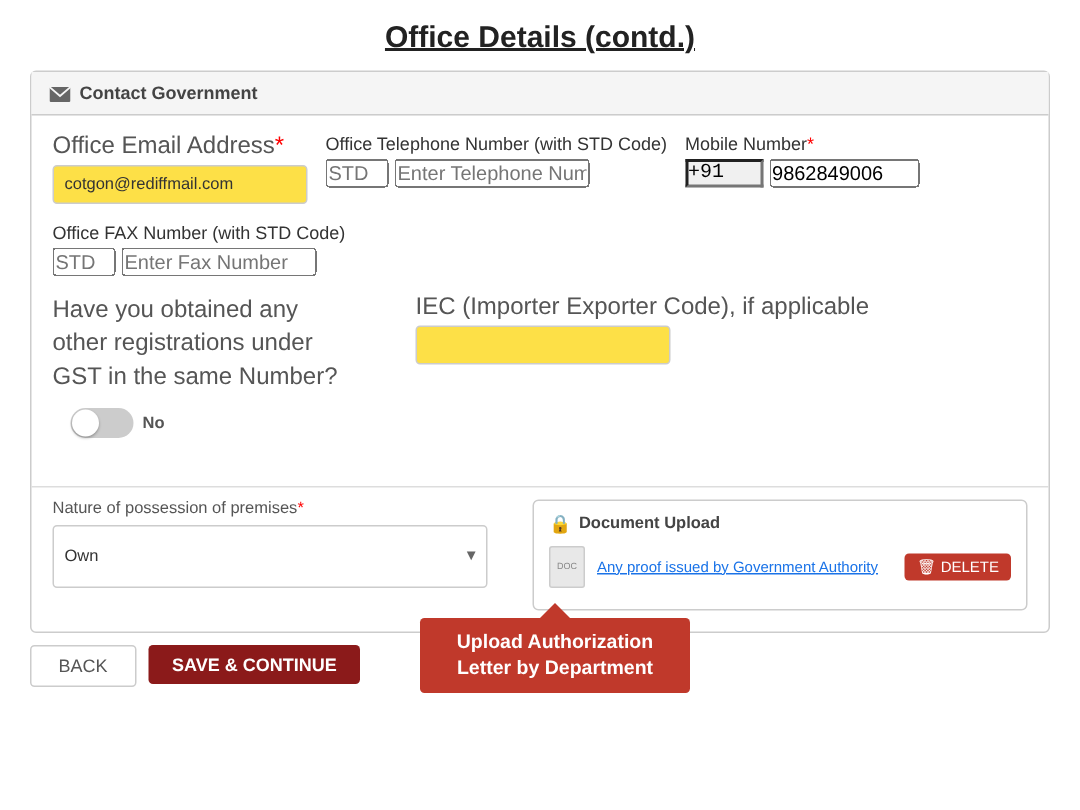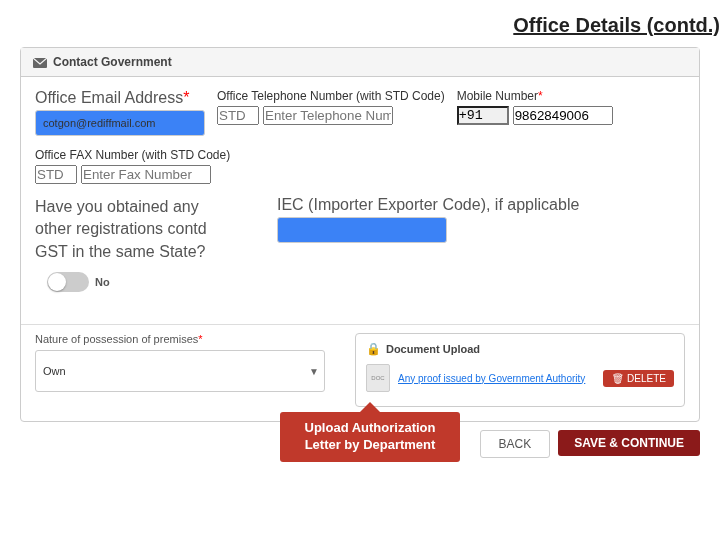--- a/index.html
+++ b/index.html
@@ -6,21 +6,21 @@
     body {
       font-family: Arial, sans-serif;
       background: #fff;
       width: 720px;
       height: 540px;
       overflow: hidden;
       font-size: 12px;
       color: #333;
     }
     .page-title {
-      text-align: right;
+      text-align: center;
       font-size: 20px;
       font-weight: bold;
       text-decoration: underline;
       padding: 14px 0 10px 0;
       color: #222;
     }
     .main-card {
       margin: 0 20px;
       border: 1px solid #ccc;
       border-radius: 4px;
@@ -57,21 +57,21 @@
     }
     .required {
       color: red;
     }
     .form-group input[type="text"] {
       border: 1px solid #ccc;
       border-radius: 3px;
       padding: 4px 7px;
       font-size: 11px;
       color: #333;
-      background: #3b82f6;
+      background: #fde047;
       height: 26px;
     }
     .form-group input[type="text"]:read-only {
       background: #f9f9f9;
     }
     .email-field { width: 170px; }
     .tel-prefix { width: 42px; }
     .tel-number { width: 130px; }
     .mobile-prefix-field { width: 38px; background: #f0f0f0 !important; }
     .mobile-number-field { width: 100px; }
@@ -217,21 +217,21 @@
       font-size: 10px;
       border-radius: 3px;
       cursor: pointer;
       display: flex;
       align-items: center;
       gap: 3px;
     }
 
     .footer-area {
       display: flex;
-      justify-content: flex-end;
+      justify-content: flex-start;
       align-items: flex-start;
       padding: 8px 20px;
       gap: 8px;
       position: relative;
     }
 
     .upload-arrow-box {
       position: absolute;
       left: 280px;
       top: -10px;
@@ -325,21 +325,21 @@
         <label>Office FAX Number (with STD Code)</label>
         <div class="phone-inputs">
           <input type="text" class="fax-prefix" placeholder="STD" style="">
           <input type="text" class="fax-number" placeholder="Enter Fax Number" style="">
         </div>
       </div>
     </div>
 
     <div class="form-row" style="align-items:flex-start;">
       <div class="form-group" style="width:200px;">
-        <label style="white-space:normal;line-height:1.4;">Have you obtained any other registrations contd GST in the same State?</label>
+        <label style="white-space:normal;line-height:1.4;">Have you obtained any other registrations under GST in the same Number?</label>
         <div class="toggle-container" style="margin-top:6px;margin-left:12px;">
           <div class="toggle">
             <div class="toggle-knob"></div>
           </div>
           <span class="toggle-label">No</span>
         </div>
       </div>
 
       <div class="form-group" style="margin-left:30px;">
         <label>IEC (Importer Exporter Code), if applicable</label>

